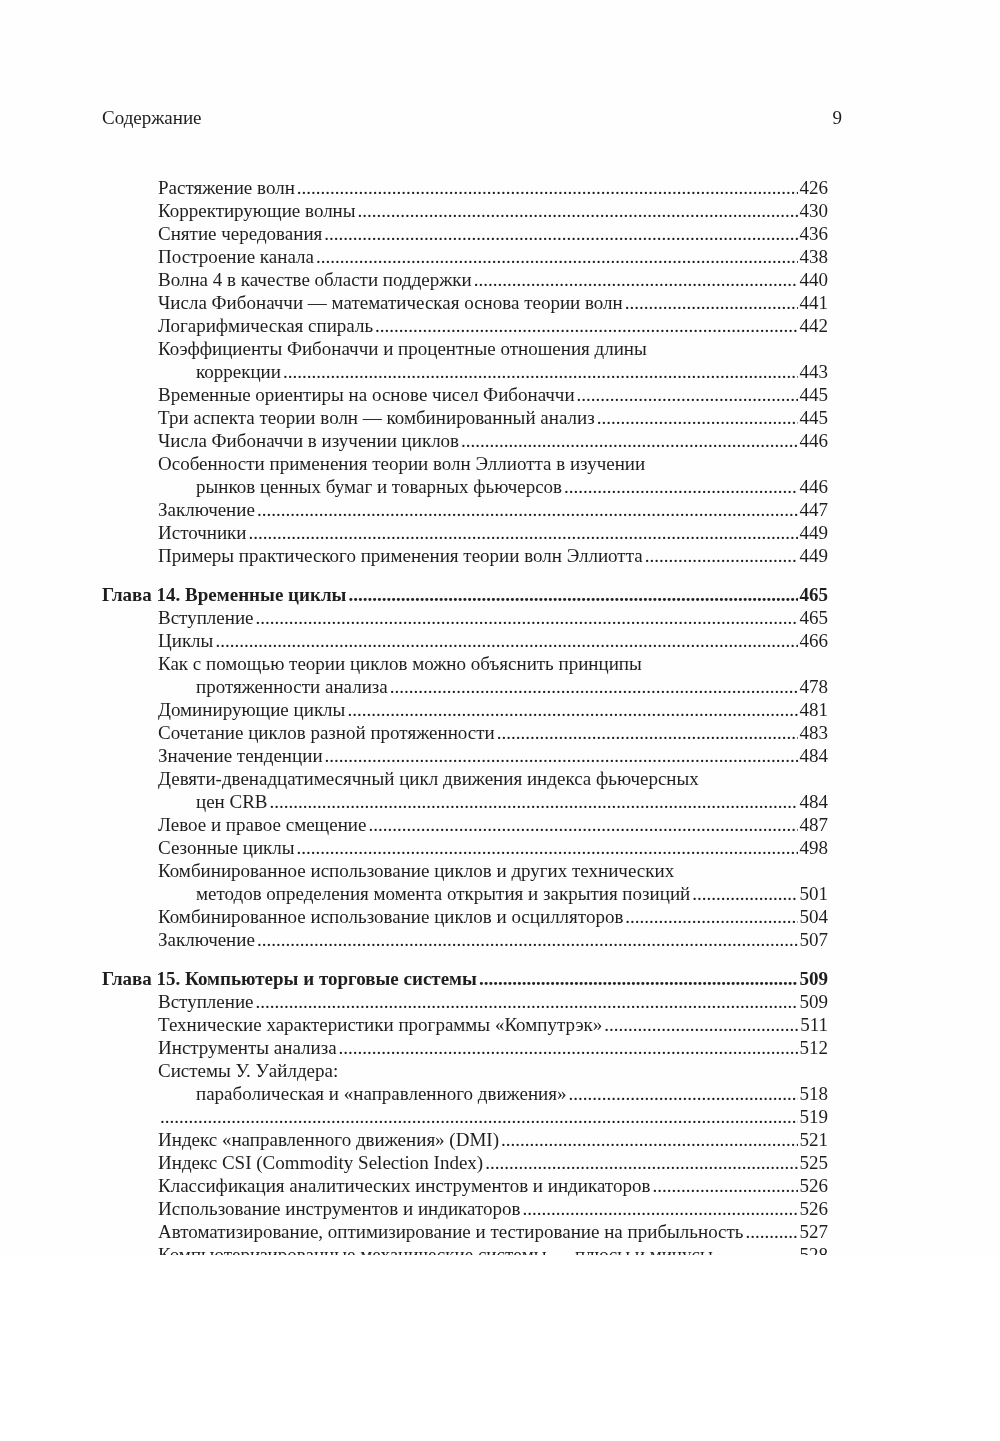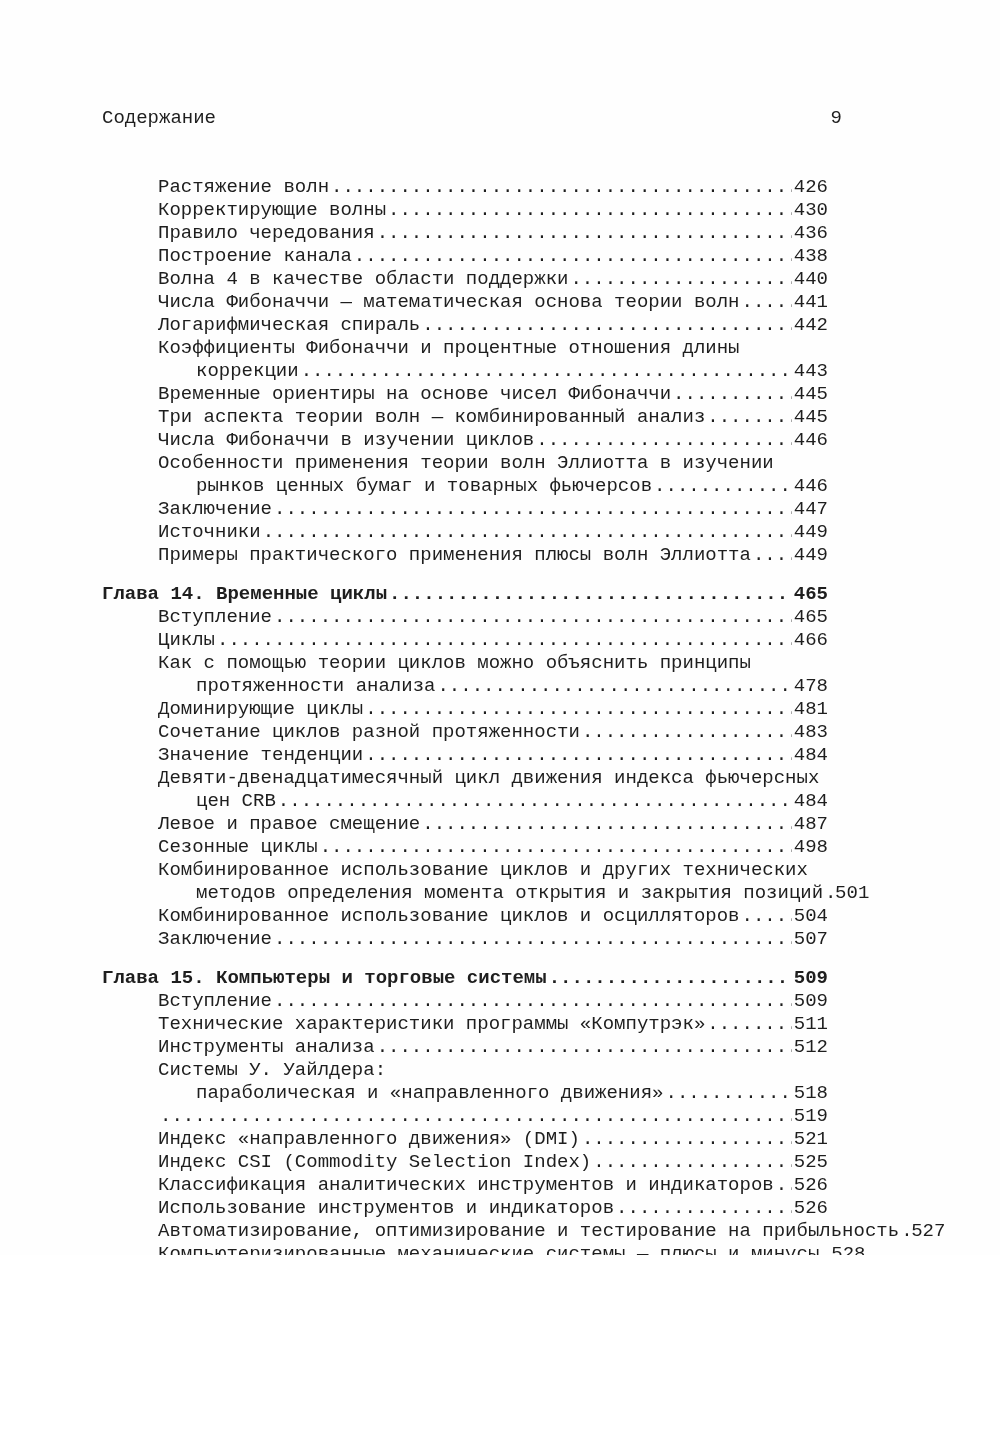--- a/index.html
+++ b/index.html
@@ -6,21 +6,21 @@
     margin: 0;
     padding: 0;
     background: #ffffff;
   }
   .page {
     position: relative;
     width: 1000px;
     height: 1255px;
     background: #fefefe;
     overflow: hidden;
-    font-family: Liberation Mono, monospace;
+    font-family: Liberation Serif, serif;
     color: #1e1e1e;
     font-size: 19px;
     text-align: center;
   }
   .page-header {
     position: absolute;
     left: 102px;
     right: 158px;
     top: 106px;
     display: flex;
@@ -80,21 +80,21 @@
           <span class="t">Растяжение волн</span>
           <span class="dots"></span>
           <span class="p">426</span>
         </div>
         <div class="row lvl1">
           <span class="t">Корректирующие волны</span>
           <span class="dots"></span>
           <span class="p">430</span>
         </div>
         <div class="row lvl1">
-          <span class="t">Правило чередования</span>
+          <span class="t">Снятие чередования</span>
           <span class="dots"></span>
           <span class="p">436</span>
         </div>
         <div class="row lvl1">
           <span class="t">Построение канала</span>
           <span class="dots"></span>
           <span class="p">438</span>
         </div>
         <div class="row lvl1">
           <span class="t">Волна 4 в качестве области поддержки</span>
@@ -146,21 +146,21 @@
           <span class="t">Заключение</span>
           <span class="dots"></span>
           <span class="p">447</span>
         </div>
         <div class="row lvl1">
           <span class="t">Источники</span>
           <span class="dots"></span>
           <span class="p">449</span>
         </div>
         <div class="row lvl1">
-          <span class="t">Примеры практического применения плюсы волн Эллиотта</span>
+          <span class="t">Примеры практического применения теории волн Эллиотта</span>
           <span class="dots"></span>
           <span class="p">449</span>
         </div>
       </section>
       <section class="toc-section">
         <div class="row heading">
           <span class="t">Глава 14. Временные циклы</span>
           <span class="dots"></span>
           <span class="p">465</span>
         </div>

